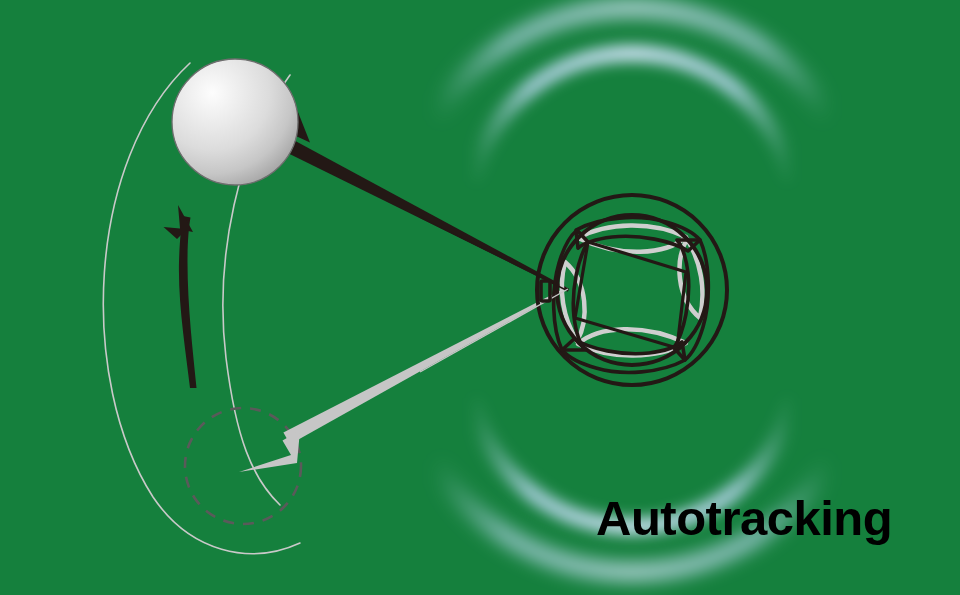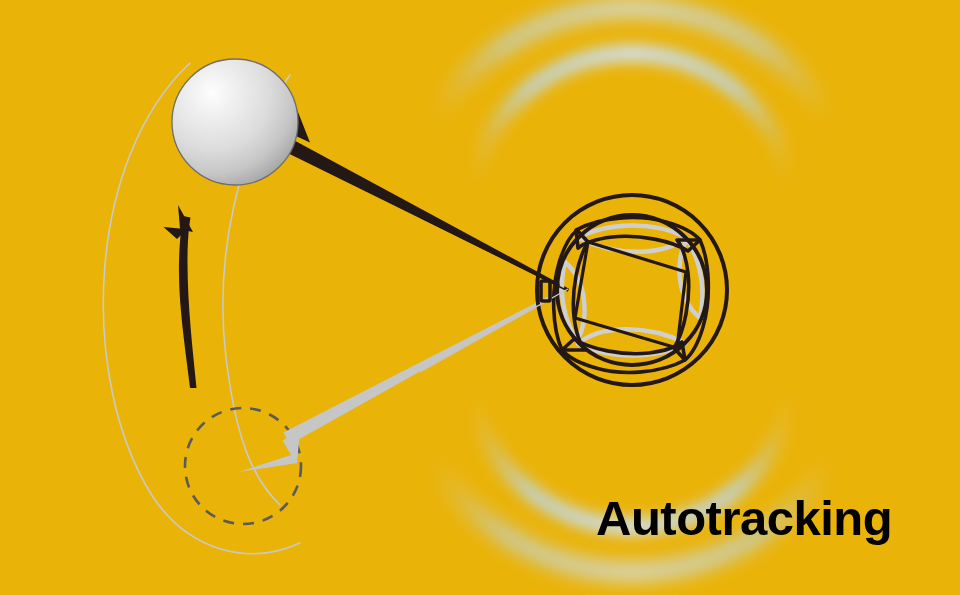--- a/index.html
+++ b/index.html
@@ -11,21 +11,21 @@
   body {
     width: 960px;
     height: 595px;
     overflow: hidden;
     font-family: "Liberation Sans", sans-serif;
   }
   #stage {
     position: relative;
     width: 960px;
     height: 595px;
-    background: #eab308;
+    background: #15803d;
   }
   #scene {
     position: absolute;
     left: 0;
     top: 0;
     width: 960px;
     height: 595px;
   }
   #caption {
     position: absolute;

